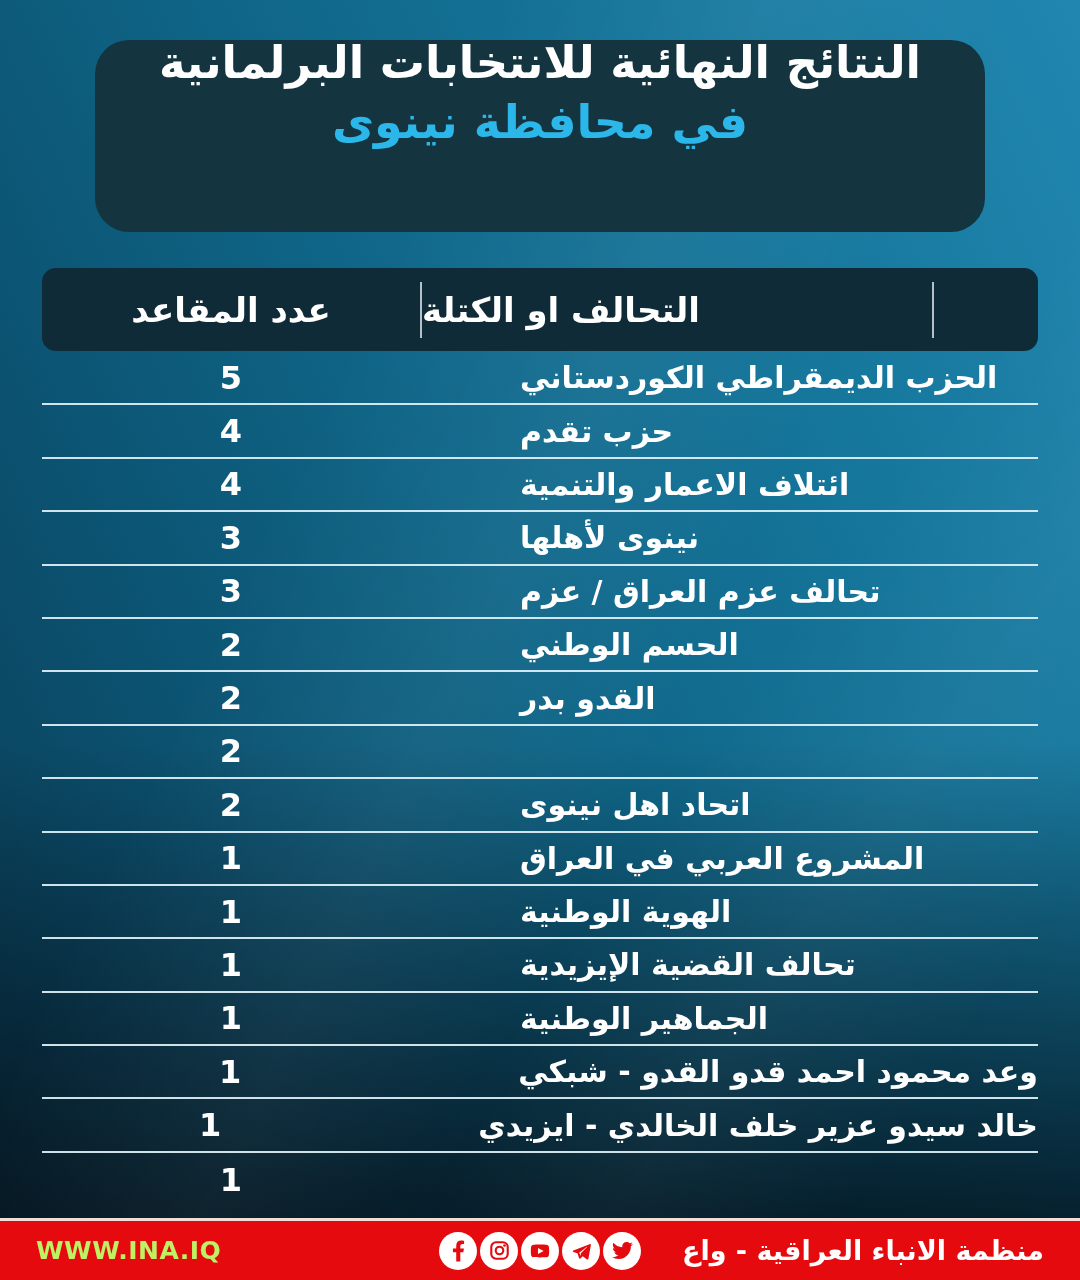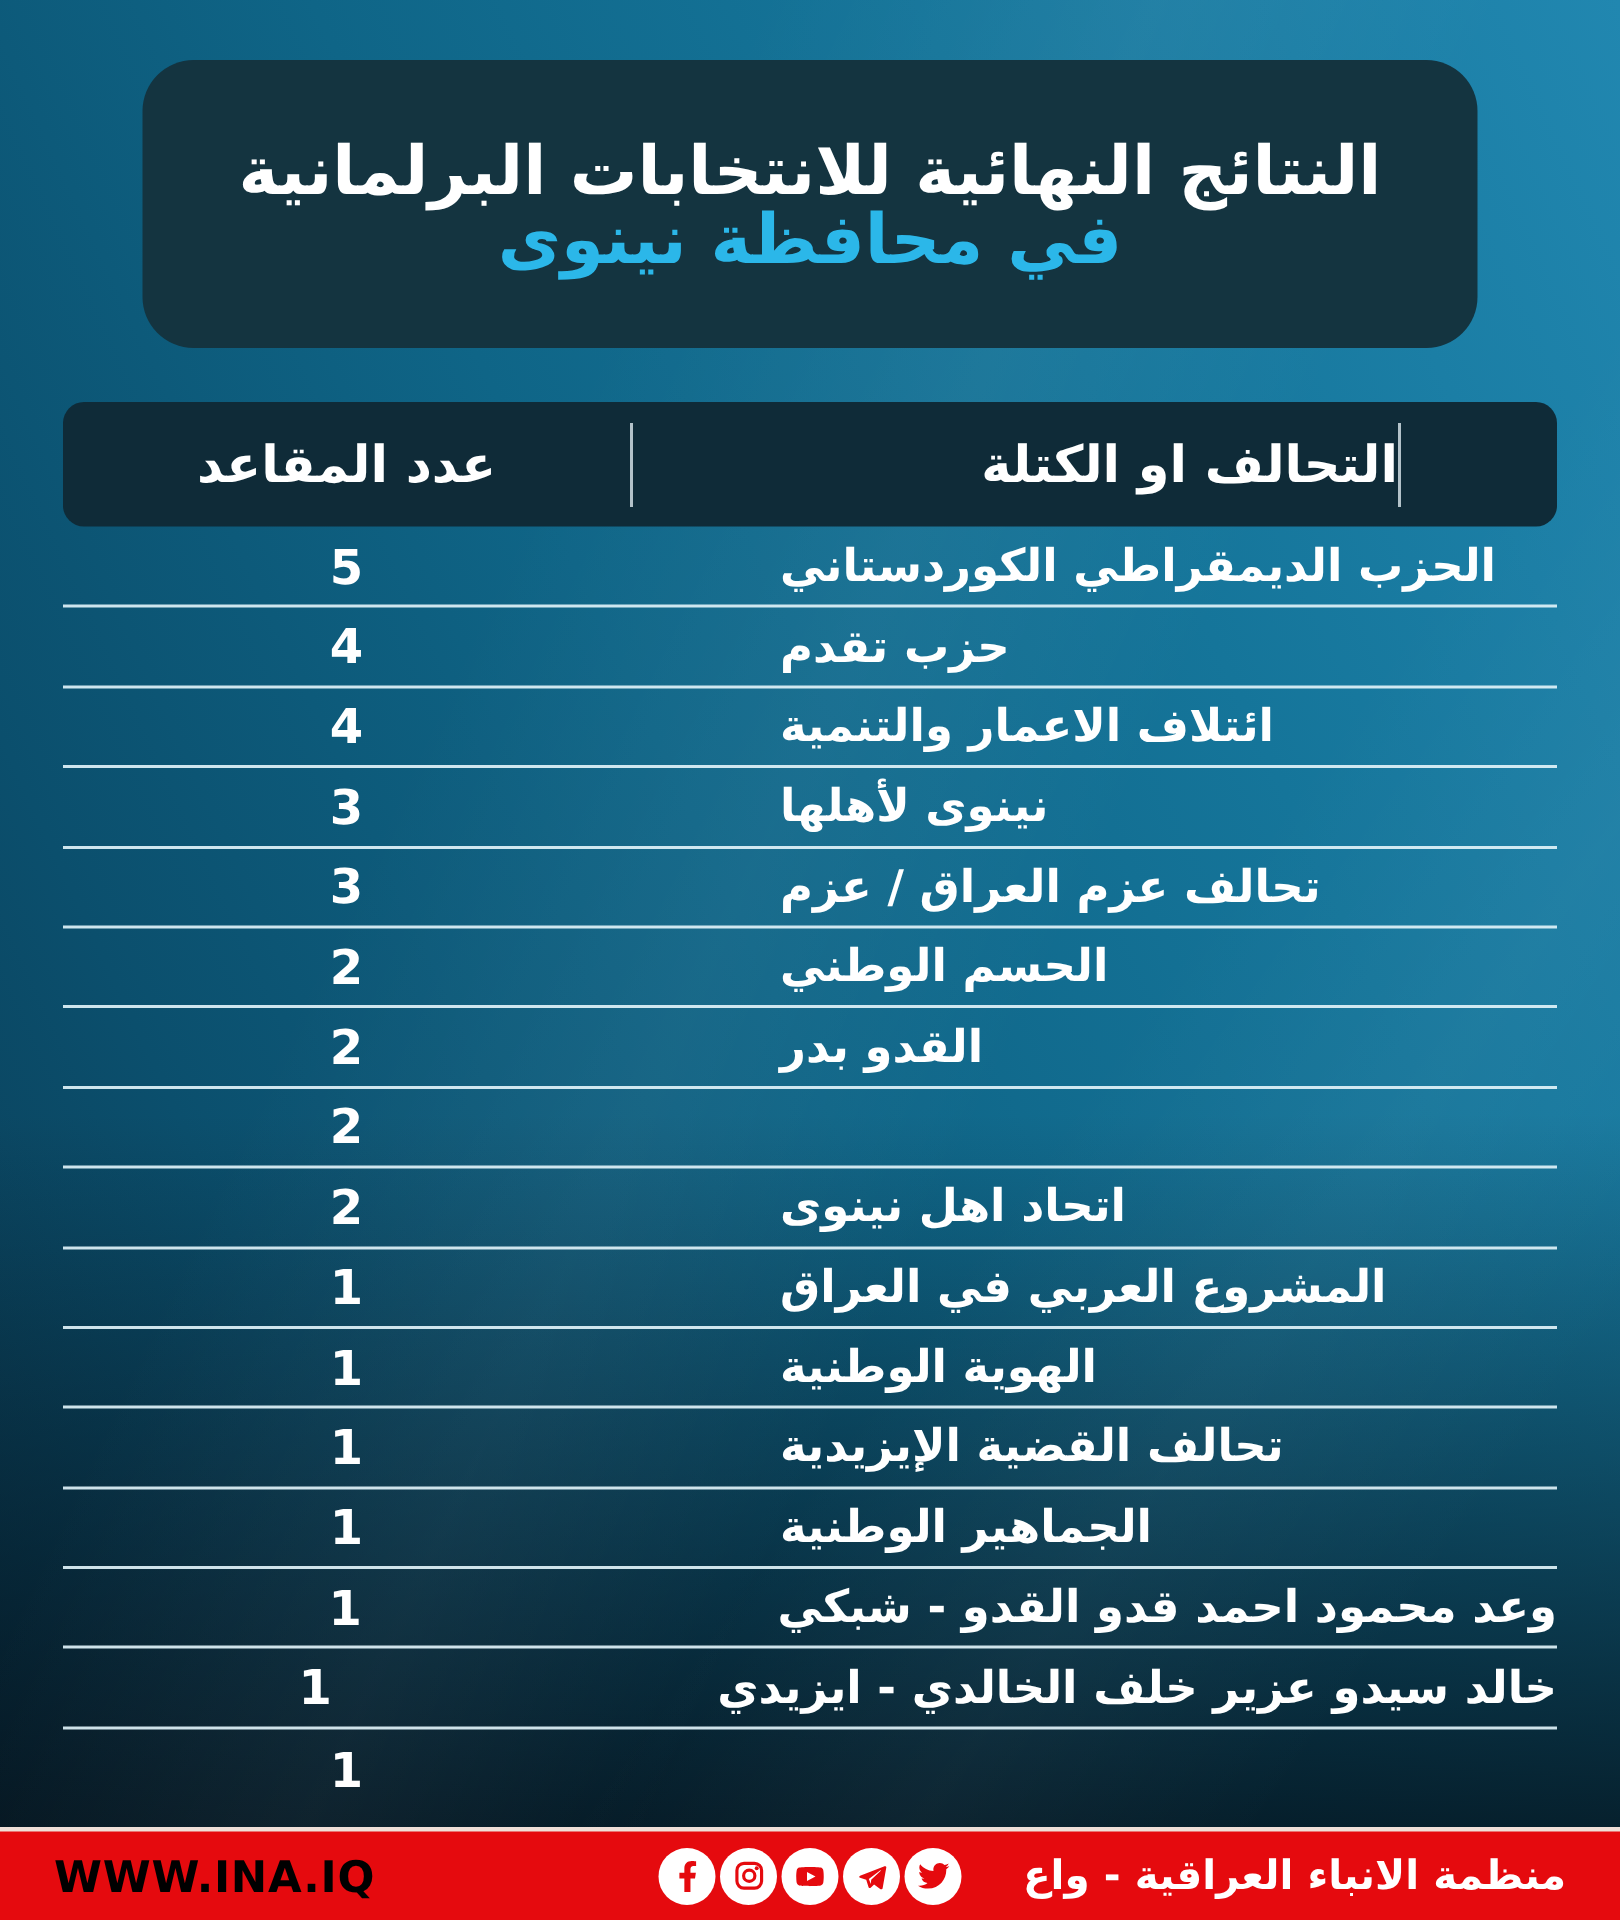--- a/index.html
+++ b/index.html
@@ -15,33 +15,33 @@
   .page::before{
     content:"";position:absolute;inset:0;pointer-events:none;
     background:
       linear-gradient(115deg, rgba(255,255,255,0) 30%, rgba(255,255,255,0.045) 46%, rgba(255,255,255,0) 60%),
       linear-gradient(125deg, rgba(255,255,255,0) 62%, rgba(255,255,255,0.035) 74%, rgba(255,255,255,0) 86%);
   }
   
   .title-box{
     position:absolute;left:95px;top:40px;width:890px;height:192px;
     background:#143440;border-radius:34px;
-    display:flex;flex-direction:column;align-items:center;justify-content:center;
-    text-align:center;
+    display:flex;flex-direction:column;align-items:center;justify-content:flex-start;
+    gap:14px;text-align:center;
   }
   .title-line1{color:#ffffff;font-size:45px;font-weight:700;line-height:1;direction:rtl;}
   .title-line2{color:#2bb7e9;font-size:46px;font-weight:700;line-height:1;direction:rtl;}
   
   .table-header{
     position:absolute;left:42px;top:268px;width:996px;height:83px;
     background:#0f2b38;border-radius:14px;
     display:flex;flex-direction:row;align-items:center;
   }
   .th-seats{width:378px;text-align:center;color:#fff;font-size:34px;font-weight:700;direction:rtl;}
-  .th-bloc{flex:1;text-align:right;color:#fff;font-size:34px;font-weight:700;direction:rtl;}
+  .th-bloc{flex:1;text-align:left;color:#fff;font-size:34px;font-weight:700;direction:rtl;}
   .th-divider{width:2px;height:56px;background:rgba(235,245,250,0.75);}
   .th-end-spacer{width:104px;height:100%;}
   
   .table-body{
     position:absolute;left:42px;top:352px;width:996px;
   }
   .t-row{
     height:53.4px;display:flex;flex-direction:row;align-items:center;
     border-bottom:2px solid rgba(223,242,249,0.92);
     box-sizing:border-box;
@@ -51,21 +51,21 @@
   .name-cell{flex:1;direction:rtl;text-align:left;color:#fff;font-size:30px;font-weight:700;padding-left:100px;white-space:nowrap;}
   
   .name-cell{text-align:left;}
   
   .footer{
     position:absolute;left:0;bottom:0;width:1080px;height:62px;
     background:#e50a0e;border-top:3px solid #efdfd8;
     display:flex;align-items:center;justify-content:space-between;
     box-sizing:border-box;padding:0 36px;
   }
-  .footer-url{color:#000000;font-size:29px;font-weight:700;letter-spacing:0.5px;}
+  .footer-url{color:#bef264;font-size:25px;font-weight:700;letter-spacing:0.5px;}
   .footer-agency{color:#fff;font-size:27px;font-weight:700;direction:rtl;}
   .social-bar{
     position:absolute;left:50%;top:50%;transform:translate(-50%,-50%);
     display:flex;flex-direction:row;gap:3px;align-items:center;
   }
   .social-circle{
     width:38px;height:38px;border-radius:50%;background:#ffffff;
     display:flex;align-items:center;justify-content:center;
   }
   .social-circle svg{display:block;}

